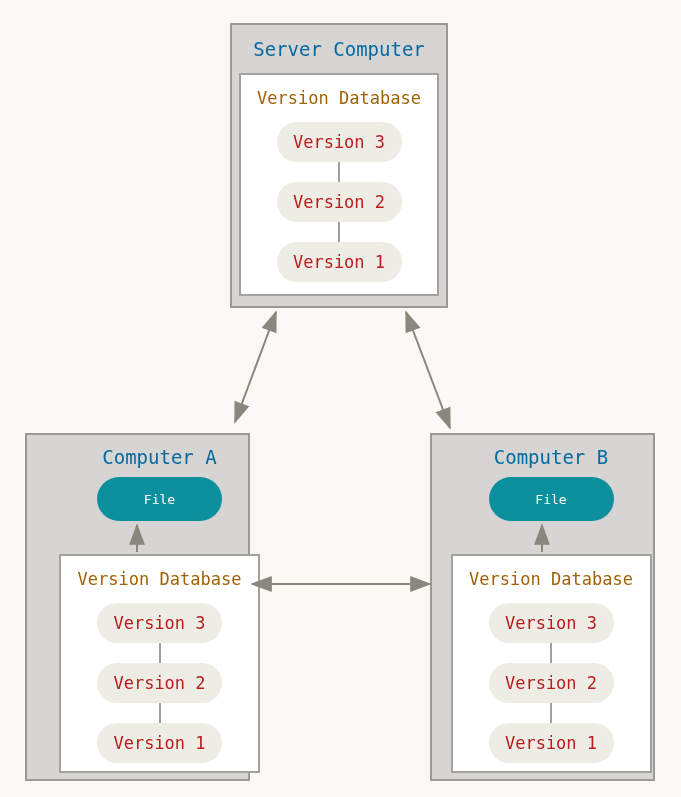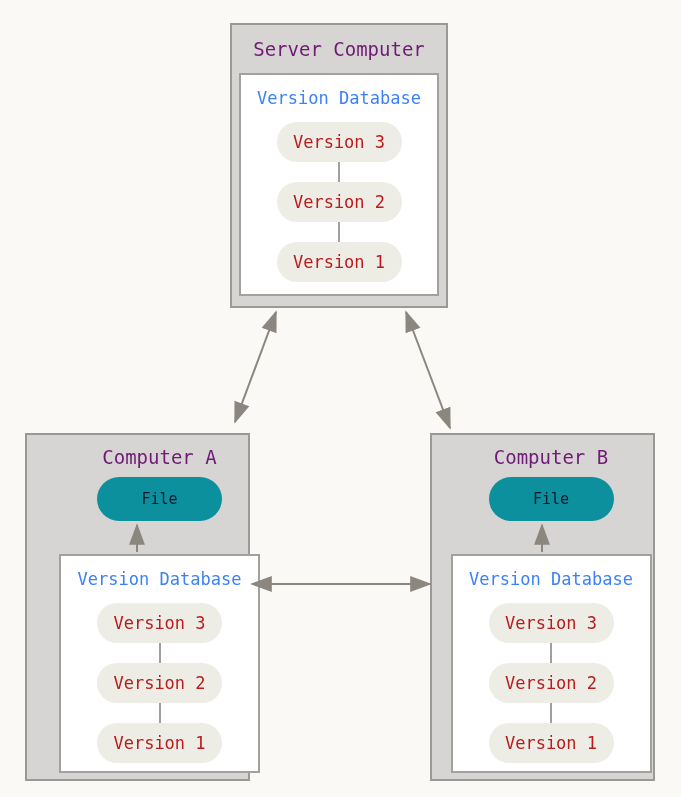--- a/index.html
+++ b/index.html
@@ -23,51 +23,51 @@
     display: flex;
     flex-direction: column;
     align-items: center;
   }
   .server-box  { left: 230px; top: 23px;  width: 218px; height: 285px; padding-top: 12px; }
   .client-box-a{ left: 25px;  top: 433px; width: 225px; height: 348px; padding-top: 10px; padding-left: 44px; }
   .client-box-b{ left: 430px; top: 433px; width: 225px; height: 348px; padding-top: 10px; padding-left: 17px; }
   .machine-title {
     font-size: 19px;
     line-height: 24px;
-    color: #701a75;
+    color: #0369a1;
     text-align: center;
     white-space: nowrap;
   }
   .file-pill {
     margin-top: 8px;
     width: 125px;
     height: 44px;
     border-radius: 22px;
     background: #0d909e;
-    color: #0f172a;
-    font-size: 15px;
+    color: #ffffff;
+    font-size: 13px;
     display: flex;
     align-items: center;
     justify-content: center;
   }
   .db-box {
     box-sizing: border-box;
     background: #ffffff;
     border: 2px solid #a3a19e;
     display: flex;
     flex-direction: column;
     align-items: center;
     padding-top: 12px;
   }
   .server-db { margin-top: 12px; width: 200px; height: 223px; }
   .client-db { margin-top: 33px; width: 201px; height: 219px; }
   .db-title {
     font-size: 17px;
     line-height: 22px;
-    color: #3b82f6;
+    color: #a16207;
     margin-bottom: 13px;
     white-space: nowrap;
   }
   .version-pill {
     width: 125px;
     height: 40px;
     border-radius: 20px;
     background: #edece5;
     color: #b91c1c;
     font-size: 17px;

